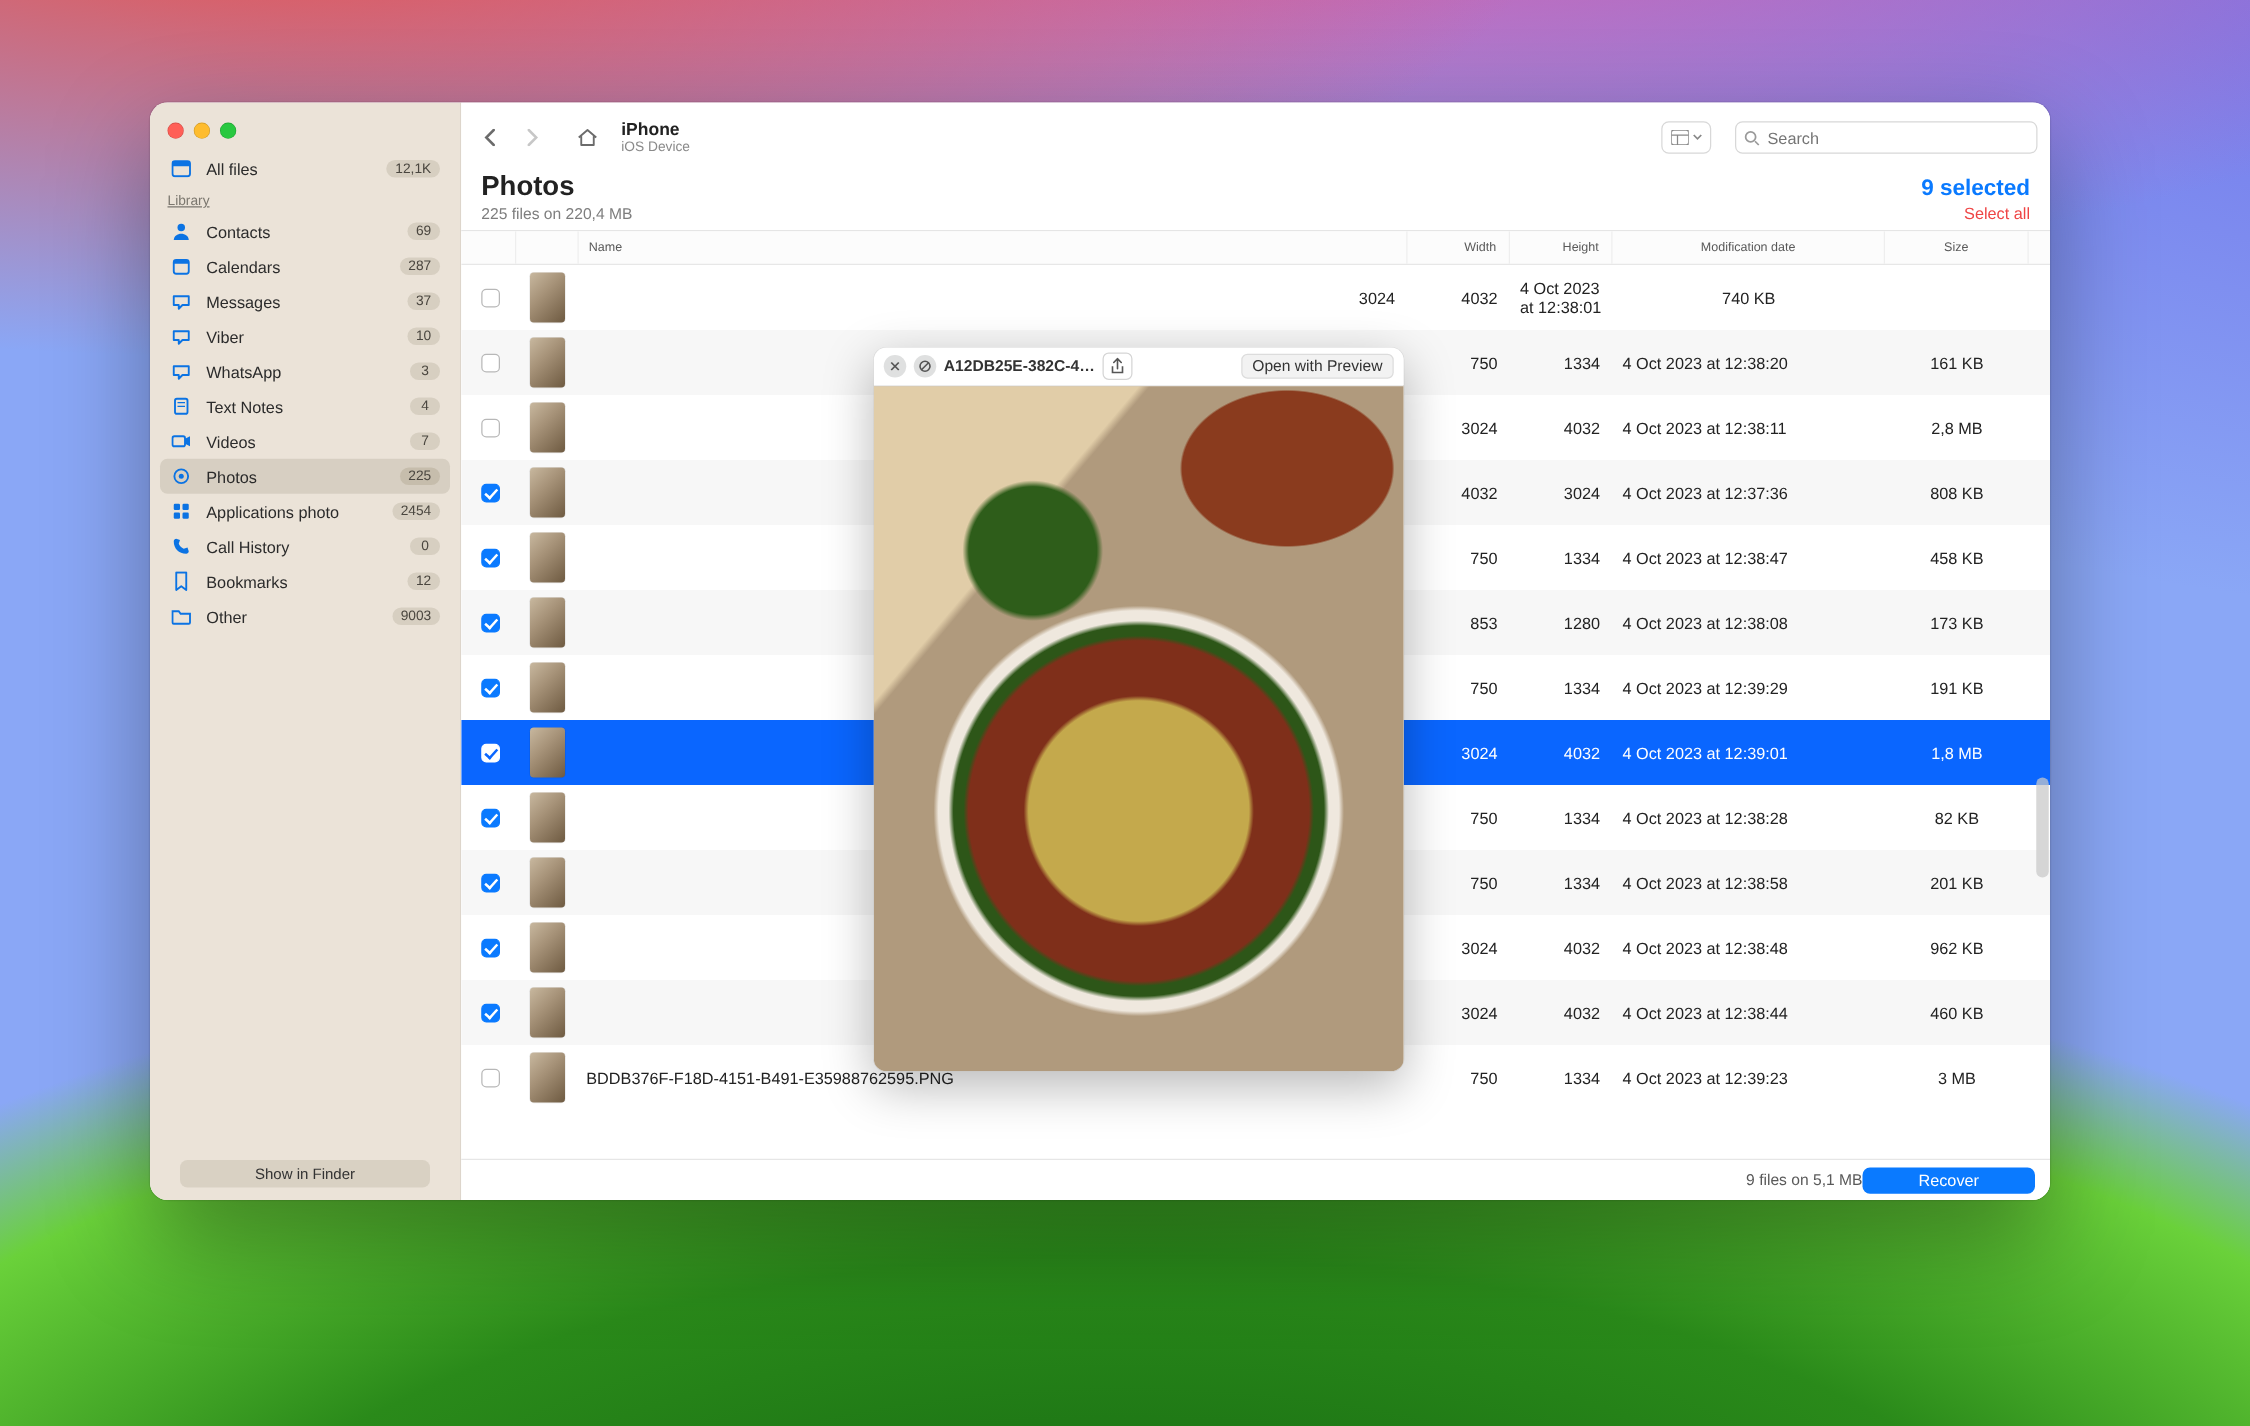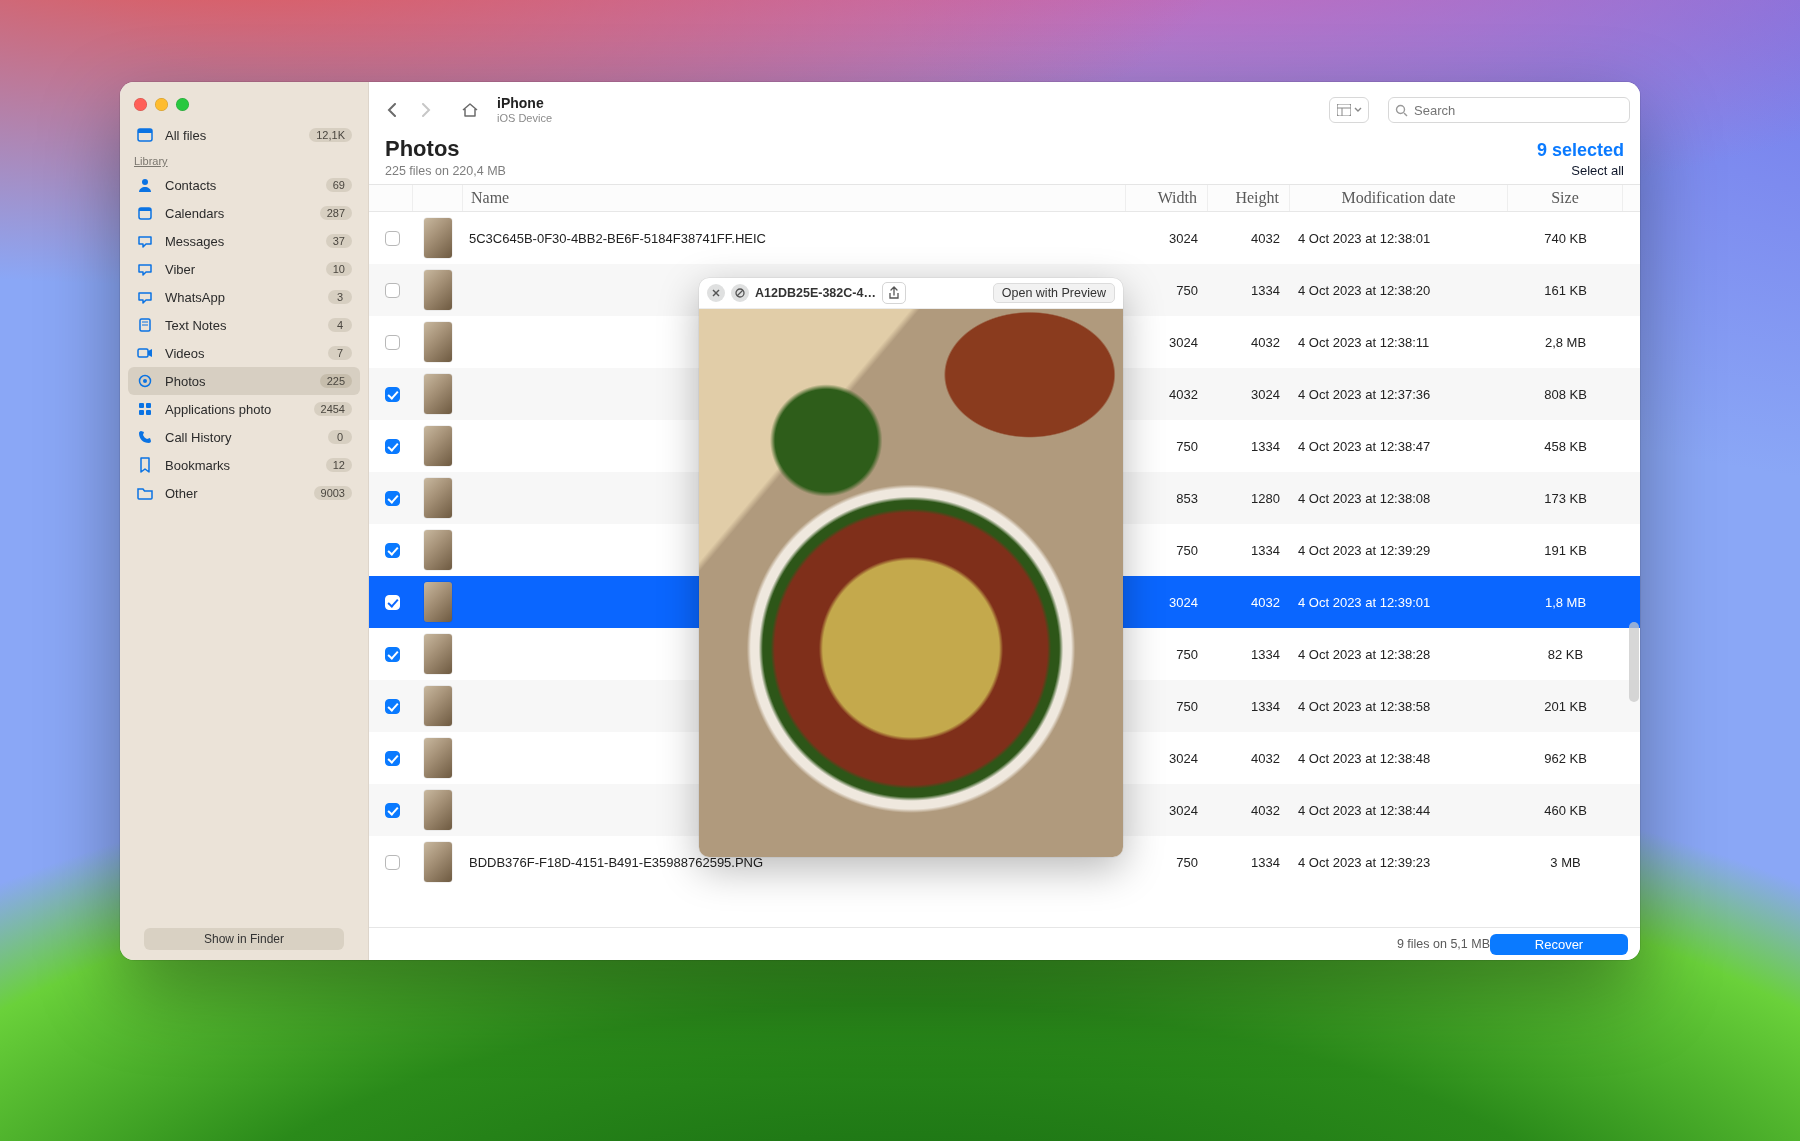--- a/index.html
+++ b/index.html
@@ -154,43 +154,42 @@
 
   .content-header {
     padding: 2px 16px 6px 16px;
     display: flex;
     align-items: flex-end;
   }
   .content-header .left .ttl { font-size: 22px; font-weight: 700; }
   .content-header .left .sub { font-size: 12.5px; color: #7e7e7e; margin-top: 2px; }
   .content-header .right { margin-left: auto; text-align: right; }
   .content-header .right .sel { font-size: 18px; font-weight: 600; color: #0a7aff; }
-  .content-header .right .all { font-size: 13px; color: #0f172a; margin-top: 2px; }
+  .content-header .right .all { font-size: 13px; color: #ef4444; margin-top: 2px; }
 
   
   .table {
     border-top: 1px solid #e5e5e5;
     flex: 1;
     overflow: hidden;
     display: flex;
     flex-direction: column;
   }
   .thead, .row {
     display: grid;
     grid-template-columns: 42px 50px 1fr 82px 82px 218px 115px 15px;
     align-items: center;
     padding: 0 2px;
   }
   .thead {
     height: 26px;
-    font-size: 16px;
+    font-size: 10px;
     color: #595959;
     border-bottom: 1px solid #e7e7e7;
     background: #fcfcfc;
-    font-family: Liberation Serif, serif;
   }
   .thead > div { padding: 0 4px; border-right: 1px solid #eee; height: 100%; display:flex; align-items:center; }
   .thead > div:last-child { border-right: none; }
   .th-name { padding-left: 8px !important; }
   .th-right { justify-content: flex-end; padding-right: 10px !important; }
   .th-center { justify-content: center; }
 
   .rows { }
   .row { height: 52px; }
   .row:nth-child(even):not(.sel):not(.focus) { background: #f7f7f7; }
@@ -531,21 +530,20 @@
           <div></div>
         </div>
         <div class="rows" id="rows">
             <div class="row clip">
               <div class="ck-cell">
                 <input type="checkbox" class="mac" style="">
               </div>
               <div class="thumb-cell">
                 <div class="thumb"></div>
               </div>
-              <div class="name-cell"><span>5C3C645B-0F30-4BB2-BE6F-5184F38741FF.HEIC</span></div>
               <div class="num">3024</div>
               <div class="num">4032</div>
               <div class="mod-cell">4 Oct 2023 at 12:38:01</div>
               <div class="size-cell">740 KB</div>
               <div></div>
             </div>
             <div class="row clip">
               <div class="ck-cell">
                 <input type="checkbox" class="mac" style="">
               </div>

